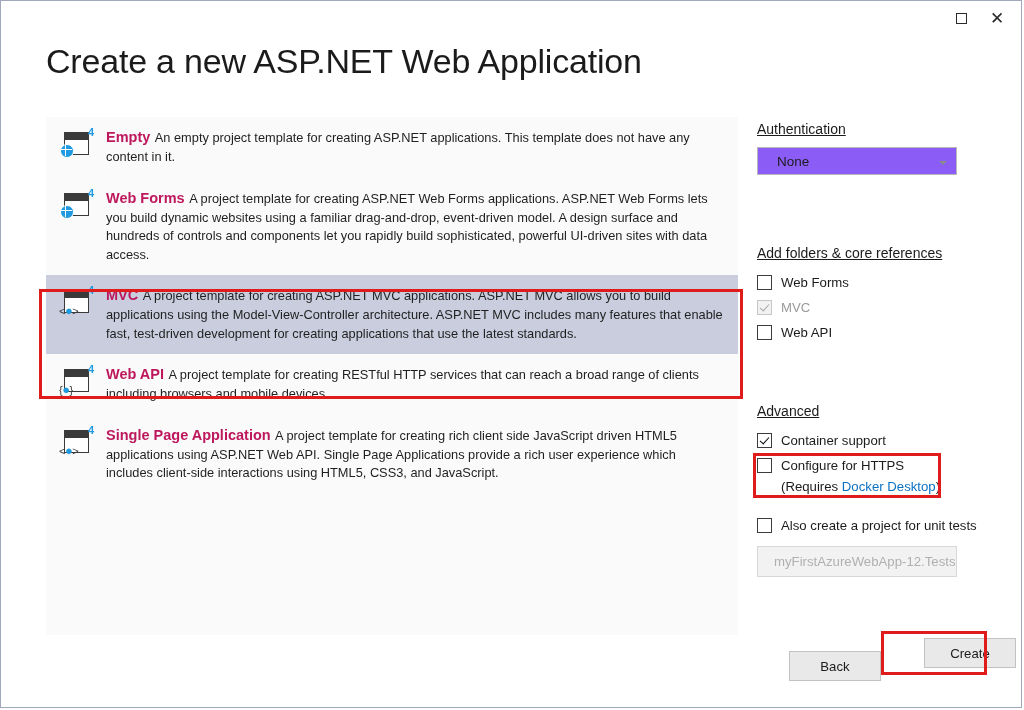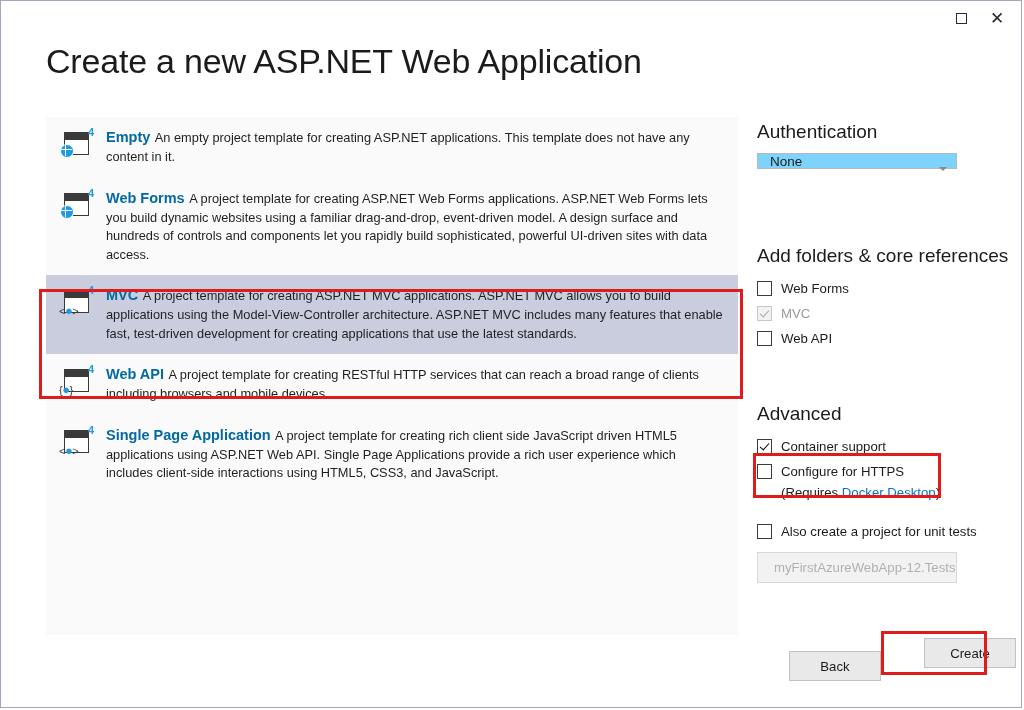--- a/index.html
+++ b/index.html
@@ -155,61 +155,62 @@
   }
   .tpl-icon .codedot b {
     color: #1f9ae0;
     font-weight: 900;
     font-size: 13px;
   }
   .tpl-body { flex: 1 1 auto; min-width: 0; }
   .tpl-name {
     font-size: 14.5px;
     font-weight: 700;
-    color: #0369a1;
+    color: #be185d;
     line-height: 20px;
     margin-bottom: 6px;
   }
   .tpl-desc {
     font-size: 12.8px;
     line-height: 17.5px;
     color: #1f1f1f;
   }
 
   
   .annot {
     position: absolute;
     border: 3px solid #e01b1b;
     box-sizing: border-box;
     pointer-events: none;
   }
   #annot-mvc   { left: 38px;  top: 288px; width: 704px; height: 110px; }
   #annot-cont  { left: 752px; top: 452px; width: 188px; height: 45px; }
   #annot-create{ left: 880px; top: 630px; width: 106px; height: 44px; }
   .section-title {
-    font-size: 19px;
+    font-size: 14px;
     font-weight: 400;
     color: #1b1b1b;
     margin: 0 0 10px 0;
     white-space: nowrap;
+    text-decoration: underline;
   }
   .sec-auth  { position: absolute; left: 756px; top: 120px; width: 230px; }
   .sec-folders { position: absolute; left: 756px; top: 244px; width: 230px; }
   .sec-advanced { position: absolute; left: 756px; top: 402px; width: 230px; }
 
   .combo {
     position: relative;
     width: 200px;
-    height: 16px;
+    height: 28px;
     border: 1px solid #b8b8b8;
-    background: #7dd3fc;
+    background: #8b5cf6;
     box-sizing: border-box;
     display: flex;
     align-items: center;
-    padding-left: 12px;
+    padding-left: 19px;
     font-size: 13.5px;
     color: #1b1b1b;
     cursor: default;
   }
   .combo .chev {
     position: absolute;
     right: 9px;
     top: 13px;
     width: 0; height: 0;
     border-left: 4px solid transparent;

